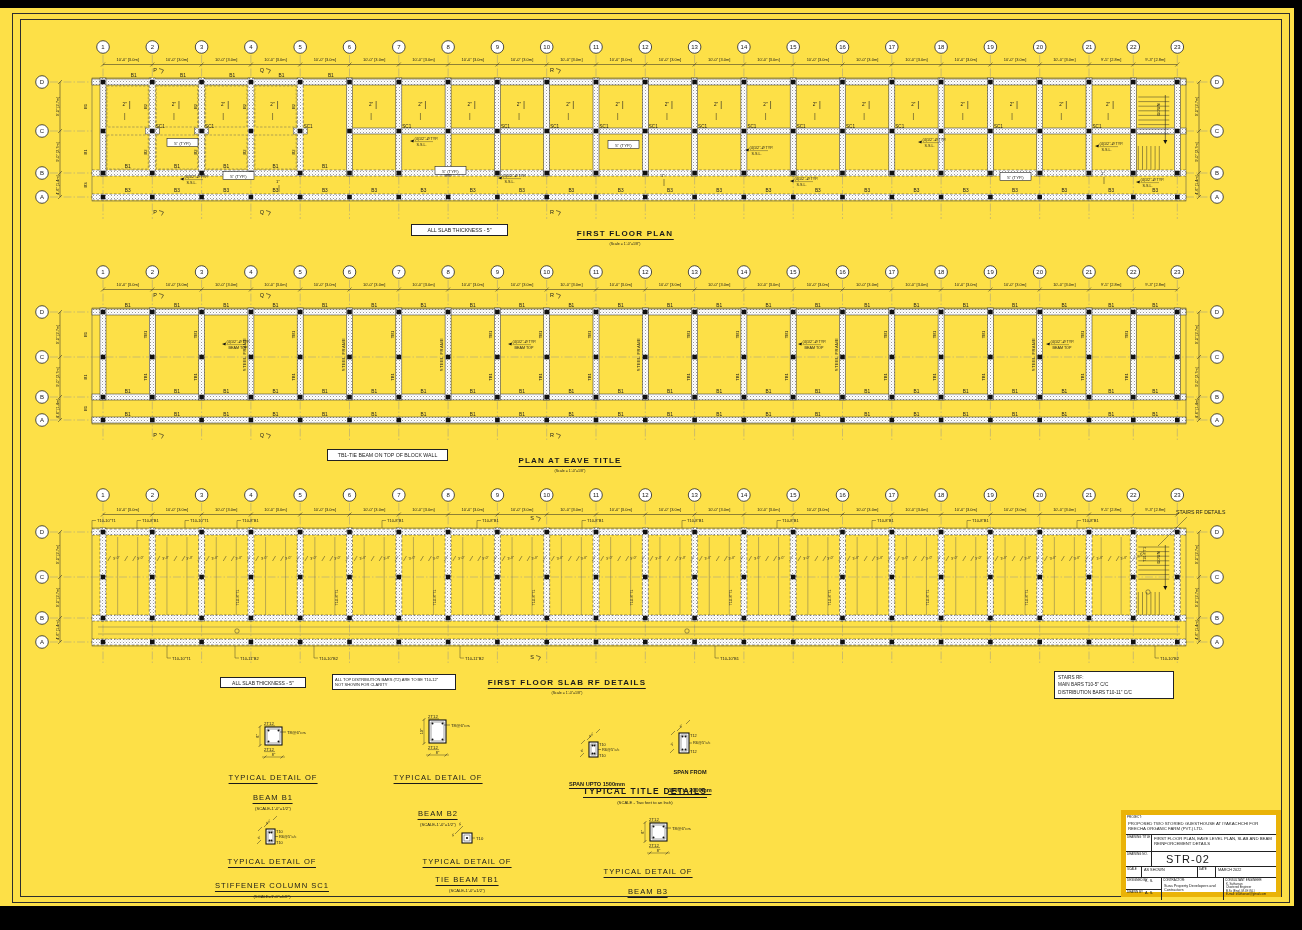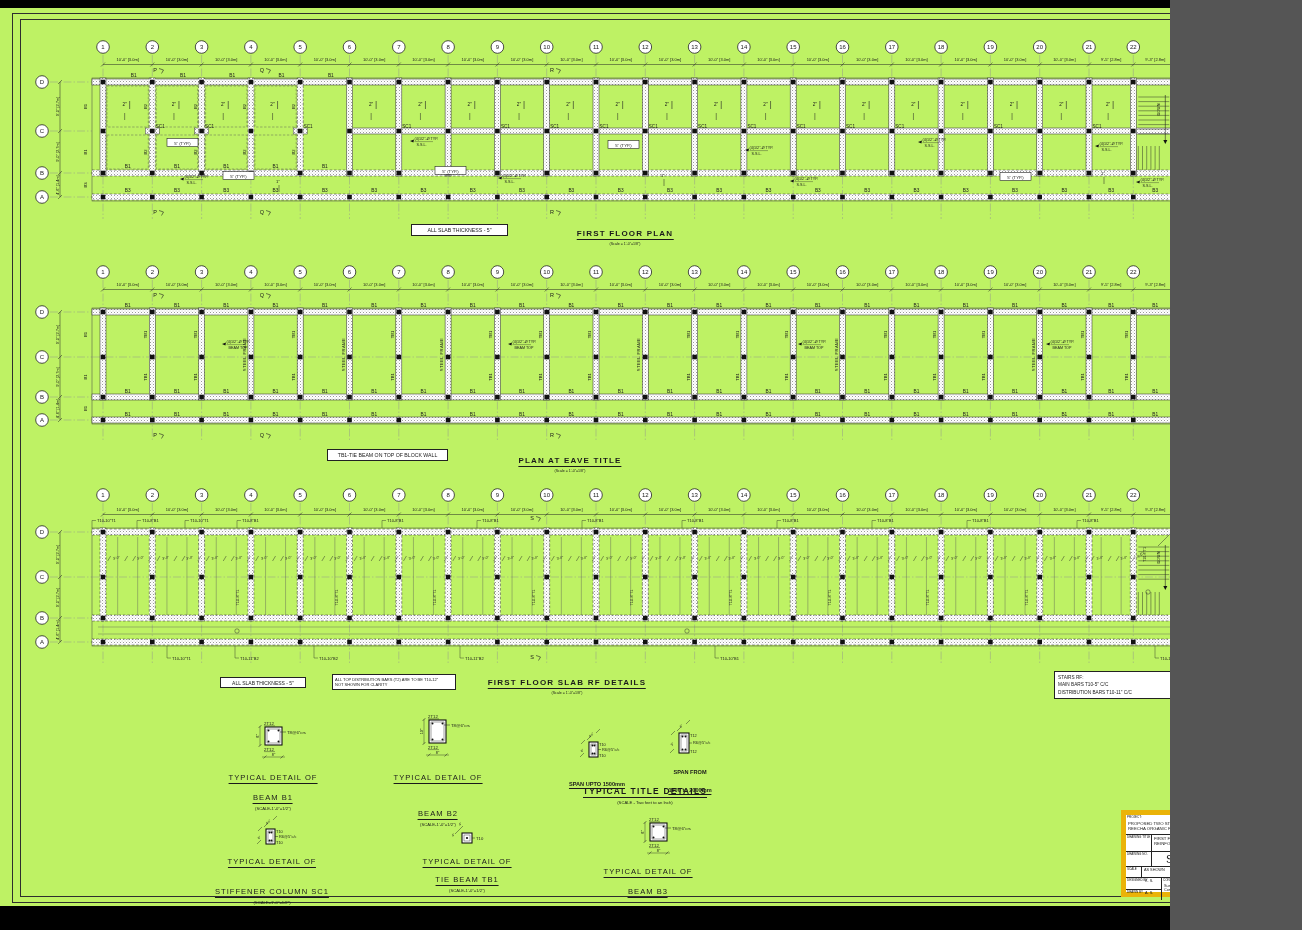--- a/index.html
+++ b/index.html
@@ -1,16 +1,16 @@
 <!DOCTYPE html>
 <html><head>
 <meta charset="utf-8">
 <style>
   html,body{margin:0;padding:0;background:#555}
-  .sheet{position:relative;width:1170px;height:930px;background:#bef264;overflow:hidden;
+  .sheet{position:relative;width:1302px;height:930px;background:#fde047;overflow:hidden;
          font-family:"Liberation Sans",sans-serif;color:#1a1a1a}
   .bar{position:absolute;background:#000}
   .abs{position:absolute}
   .cx{transform:translateX(-50%)}
   .frame{position:absolute;border:1px solid #2e2e2e;box-sizing:border-box}
   svg text{font-family:"Liberation Sans",sans-serif;fill:#1a1a1a}
   .box{border:1px solid #222;display:flex;align-items:center;justify-content:center;
        text-align:center;box-sizing:border-box;white-space:nowrap;background:#fff}
   .box2{border:1px solid #222;box-sizing:border-box;font-size:4px;line-height:5px;
         padding:1.5px 2px;text-align:left;background:#fff}
@@ -1661,21 +1661,21 @@
   </div>
   <div class="abs cx dt" style="left:690px;top:760px">
     <div><span class="sp">SPAN FROM</span></div>
     <div><span class="sp u">1500 to 2000mm</span></div>
   </div>
   <div class="abs cx ttl u" style="left:645px;top:786px;font-size:8.4px">TYPICAL TITLE DETAILS</div>
   <div class="abs cx sc" style="left:645px;top:800px;font-size:4.2px">(SCALE - Two feet to an Inch)</div>
 
   <div class="abs cx dt" style="left:272px;top:850px">
     <div><span class="ttl2 u">TYPICAL DETAIL OF</span></div>
-    <div style="margin-top:12px"><span class="ttl2 u">STIFFENER COLUMN SC1</span></div>
+    <div style="margin-top:6px"><span class="ttl2 u">STIFFENER COLUMN SC1</span></div>
     <div class="sc" style="margin-top:2px;font-size:4.2px">(SCALE=1'-0"=1/2")</div>
   </div>
   <div class="abs cx dt" style="left:467px;top:850px">
     <div><span class="ttl2 u">TYPICAL DETAIL OF</span></div>
     <div style="margin-top:0"><span class="ttl2 u">TIE BEAM TB1</span></div>
     <div class="sc" style="margin-top:2px;font-size:4.2px">(SCALE-1'-0"=1/2")</div>
   </div>
   <div class="abs cx dt" style="left:648px;top:860px">
     <div><span class="ttl2 u">TYPICAL DETAIL OF</span></div>
     <div style="margin-top:2px"><span class="ttl2 u">BEAM B3</span></div>

